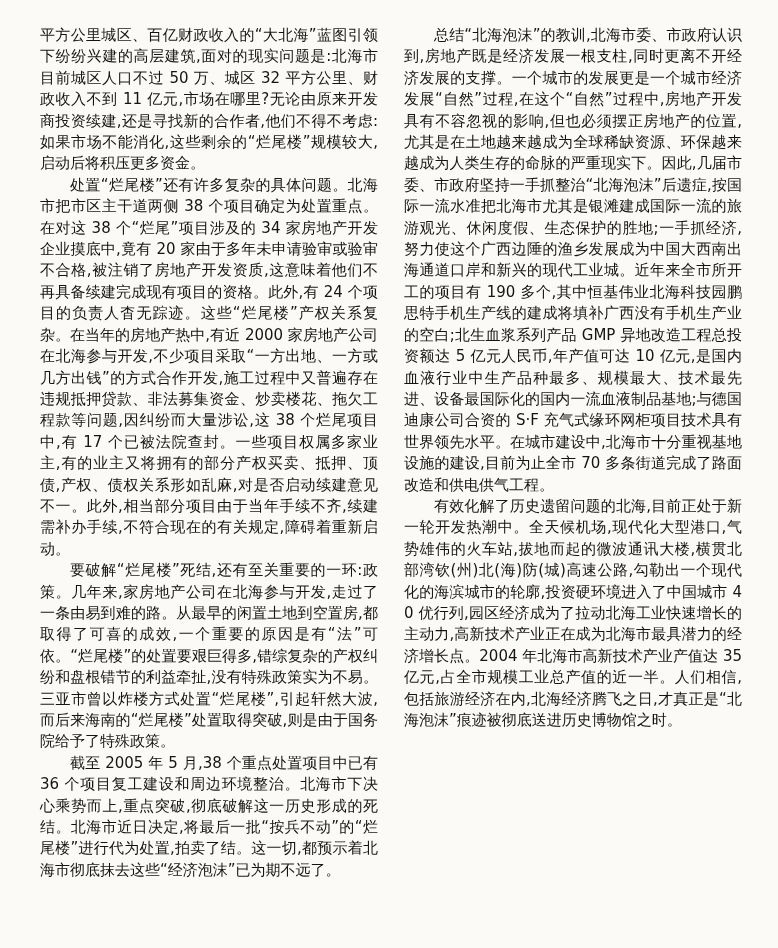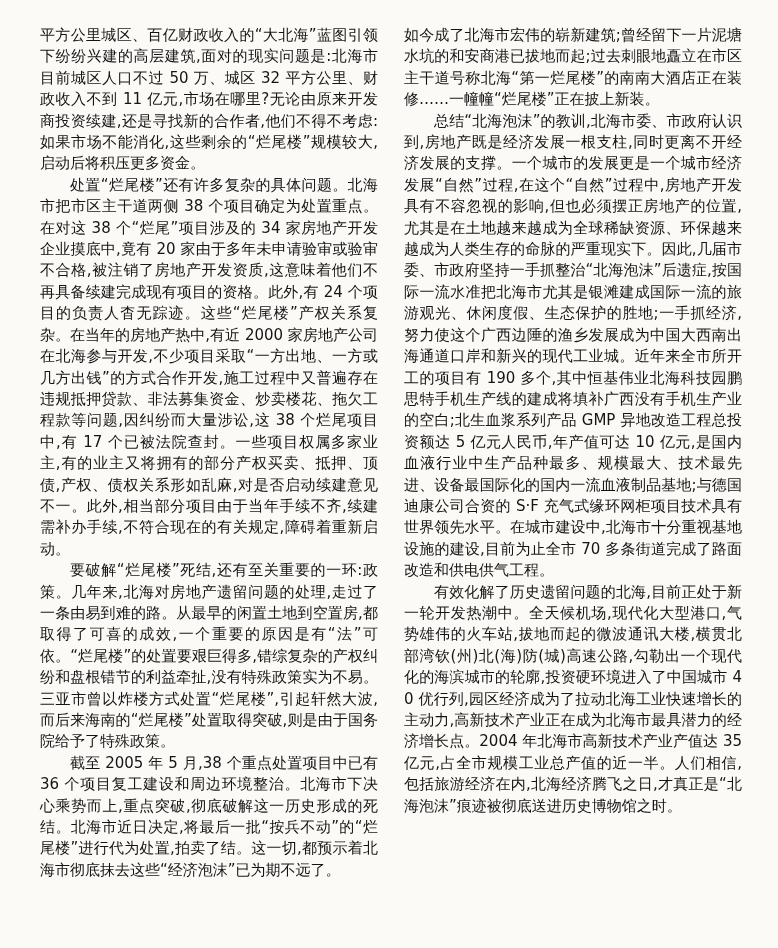--- a/index.html
+++ b/index.html
@@ -31,24 +31,23 @@
   .para.noindent{text-indent:0;}
 </style>
 </head>
 <body>
 
 <div class="page">
 
   <div class="col">
     <p class="para noindent">平方公里城区、百亿财政收入的“大北海”蓝图引领下纷纷兴建的高层建筑,面对的现实问题是:北海市目前城区人口不过 50 万、城区 32 平方公里、财政收入不到 11 亿元,市场在哪里?无论由原来开发商投资续建,还是寻找新的合作者,他们不得不考虑:如果市场不能消化,这些剩余的“烂尾楼”规模较大,启动后将积压更多资金。</p>
     <p class="para">处置“烂尾楼”还有许多复杂的具体问题。北海市把市区主干道两侧 38 个项目确定为处置重点。在对这 38 个“烂尾”项目涉及的 34 家房地产开发企业摸底中,竟有 20 家由于多年未申请验审或验审不合格,被注销了房地产开发资质,这意味着他们不再具备续建完成现有项目的资格。此外,有 24 个项目的负责人杳无踪迹。这些“烂尾楼”产权关系复杂。在当年的房地产热中,有近 2000 家房地产公司在北海参与开发,不少项目采取“一方出地、一方或几方出钱”的方式合作开发,施工过程中又普遍存在违规抵押贷款、非法募集资金、炒卖楼花、拖欠工程款等问题,因纠纷而大量涉讼,这 38 个烂尾项目中,有 17 个已被法院查封。一些项目权属多家业主,有的业主又将拥有的部分产权买卖、抵押、顶债,产权、债权关系形如乱麻,对是否启动续建意见不一。此外,相当部分项目由于当年手续不齐,续建需补办手续,不符合现在的有关规定,障碍着重新启动。</p>
-    <p class="para">要破解“烂尾楼”死结,还有至关重要的一环:政策。几年来,北海对房地产遗留问题的处理,走过了一条由易到难的路。从最早的闲置土地到空置房,都取得了可喜的成效,一个重要的原因是有“法”可依。“烂尾楼”的处置要艰巨得多,错综复杂的产权纠纷和盘根错节的利益牵扯,没有特殊政策实为不易。三亚市曾以炸楼方式处置“烂尾楼”,引起轩然大波,而后来海南的“烂尾楼”处置取得突破,则是由于国务院给予了特殊政策。</p>
+    <p class="para">要破解“烂尾楼”死结,还有至关重要的一环:政策。几年来,家房地产公司在北海参与开发,走过了一条由易到难的路。从最早的闲置土地到空置房,都取得了可喜的成效,一个重要的原因是有“法”可依。“烂尾楼”的处置要艰巨得多,错综复杂的产权纠纷和盘根错节的利益牵扯,没有特殊政策实为不易。三亚市曾以炸楼方式处置“烂尾楼”,引起轩然大波,而后来海南的“烂尾楼”处置取得突破,则是由于国务院给予了特殊政策。</p>
     <p class="para">截至 2005 年 5 月,38 个重点处置项目中已有 36 个项目复工建设和周边环境整治。北海市下决心乘势而上,重点突破,彻底破解这一历史形成的死结。北海市近日决定,将最后一批“按兵不动”的“烂尾楼”进行代为处置,拍卖了结。这一切,都预示着北海市彻底抹去这些“经济泡沫”已为期不远了。</p>
 
   </div>
 
   <div class="col">
-    <p class="para noindent">如今成了北海市宏伟的崭新建筑;曾经留下一片泥塘水坑的和安商港已拔地而起;过去刺眼地矗立在市区主干道号称北海“第一烂尾楼”的南南大酒店正在装修……一幢幢“烂尾楼”正在披上新装。</p>
     <p class="para">总结“北海泡沫”的教训,北海市委、市政府认识到,房地产既是经济发展一根支柱,同时更离不开经济发展的支撑。一个城市的发展更是一个城市经济发展“自然”过程,在这个“自然”过程中,房地产开发具有不容忽视的影响,但也必须摆正房地产的位置,尤其是在土地越来越成为全球稀缺资源、环保越来越成为人类生存的命脉的严重现实下。因此,几届市委、市政府坚持一手抓整治“北海泡沫”后遗症,按国际一流水准把北海市尤其是银滩建成国际一流的旅游观光、休闲度假、生态保护的胜地;一手抓经济,努力使这个广西边陲的渔乡发展成为中国大西南出海通道口岸和新兴的现代工业城。近年来全市所开工的项目有 190 多个,其中恒基伟业北海科技园鹏思特手机生产线的建成将填补广西没有手机生产业的空白;北生血浆系列产品 GMP 异地改造工程总投资额达 5 亿元人民币,年产值可达 10 亿元,是国内血液行业中生产品种最多、规模最大、技术最先进、设备最国际化的国内一流血液制品基地;与德国迪康公司合资的 S·F 充气式缘环网柜项目技术具有世界领先水平。在城市建设中,北海市十分重视基地设施的建设,目前为止全市 70 多条街道完成了路面改造和供电供气工程。</p>
     <p class="para">有效化解了历史遗留问题的北海,目前正处于新一轮开发热潮中。全天候机场,现代化大型港口,气势雄伟的火车站,拔地而起的微波通讯大楼,横贯北部湾钦(州)北(海)防(城)高速公路,勾勒出一个现代化的海滨城市的轮廓,投资硬环境进入了中国城市 40 优行列,园区经济成为了拉动北海工业快速增长的主动力,高新技术产业正在成为北海市最具潜力的经济增长点。2004 年北海市高新技术产业产值达 35 亿元,占全市规模工业总产值的近一半。人们相信,包括旅游经济在内,北海经济腾飞之日,才真正是“北海泡沫”痕迹被彻底送进历史博物馆之时。</p>
   </div>
 
 </div>
 
 </body></html>

